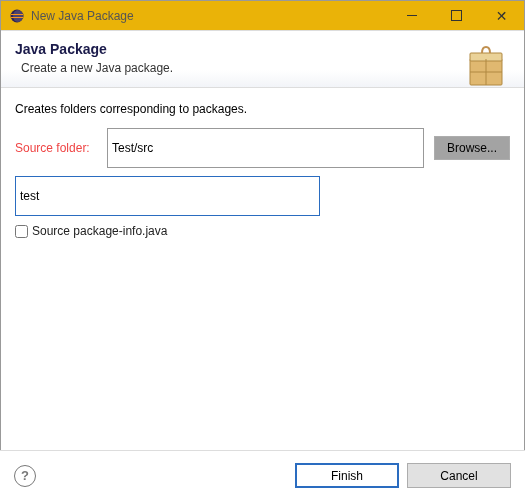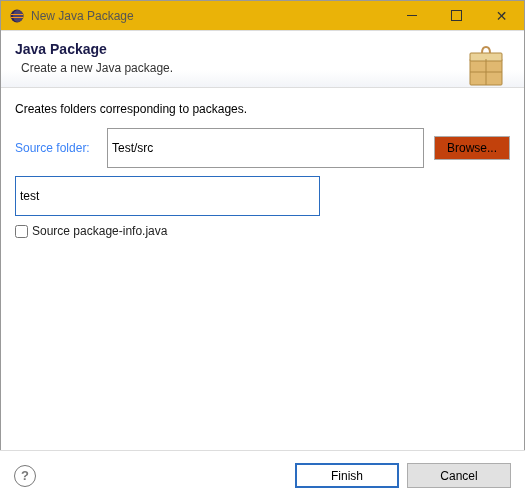--- a/index.html
+++ b/index.html
@@ -78,39 +78,39 @@
     }
     .form-row {
       display: flex;
       align-items: center;
       margin-bottom: 8px;
       gap: 4px;
     }
     .form-row label {
       width: 88px;
       font-size: 12px;
-      color: #3b82f6;
+      color: #ef4444;
     }
     .form-row input[type="text"] {
       flex: 1;
       height: 40px;
       border: 1px solid #999;
       padding: 0 4px;
       font-size: 12px;
       font-family: inherit;
       outline: none;
     }
     .form-row input.focused {
       border: 1px solid #2a6cc0;
     }
     .browse-btn {
       width: 76px;
       height: 24px;
       margin-left: 6px;
-      background: #c2410c;
+      background: #a3a3a3;
       border: 1px solid #adadad;
       font-size: 12px;
       font-family: inherit;
     }
     .name-row input { max-width: 305px; }
     .checkbox-row {
       display: flex;
       align-items: center;
       margin-top: 4px;
       gap: 4px;

